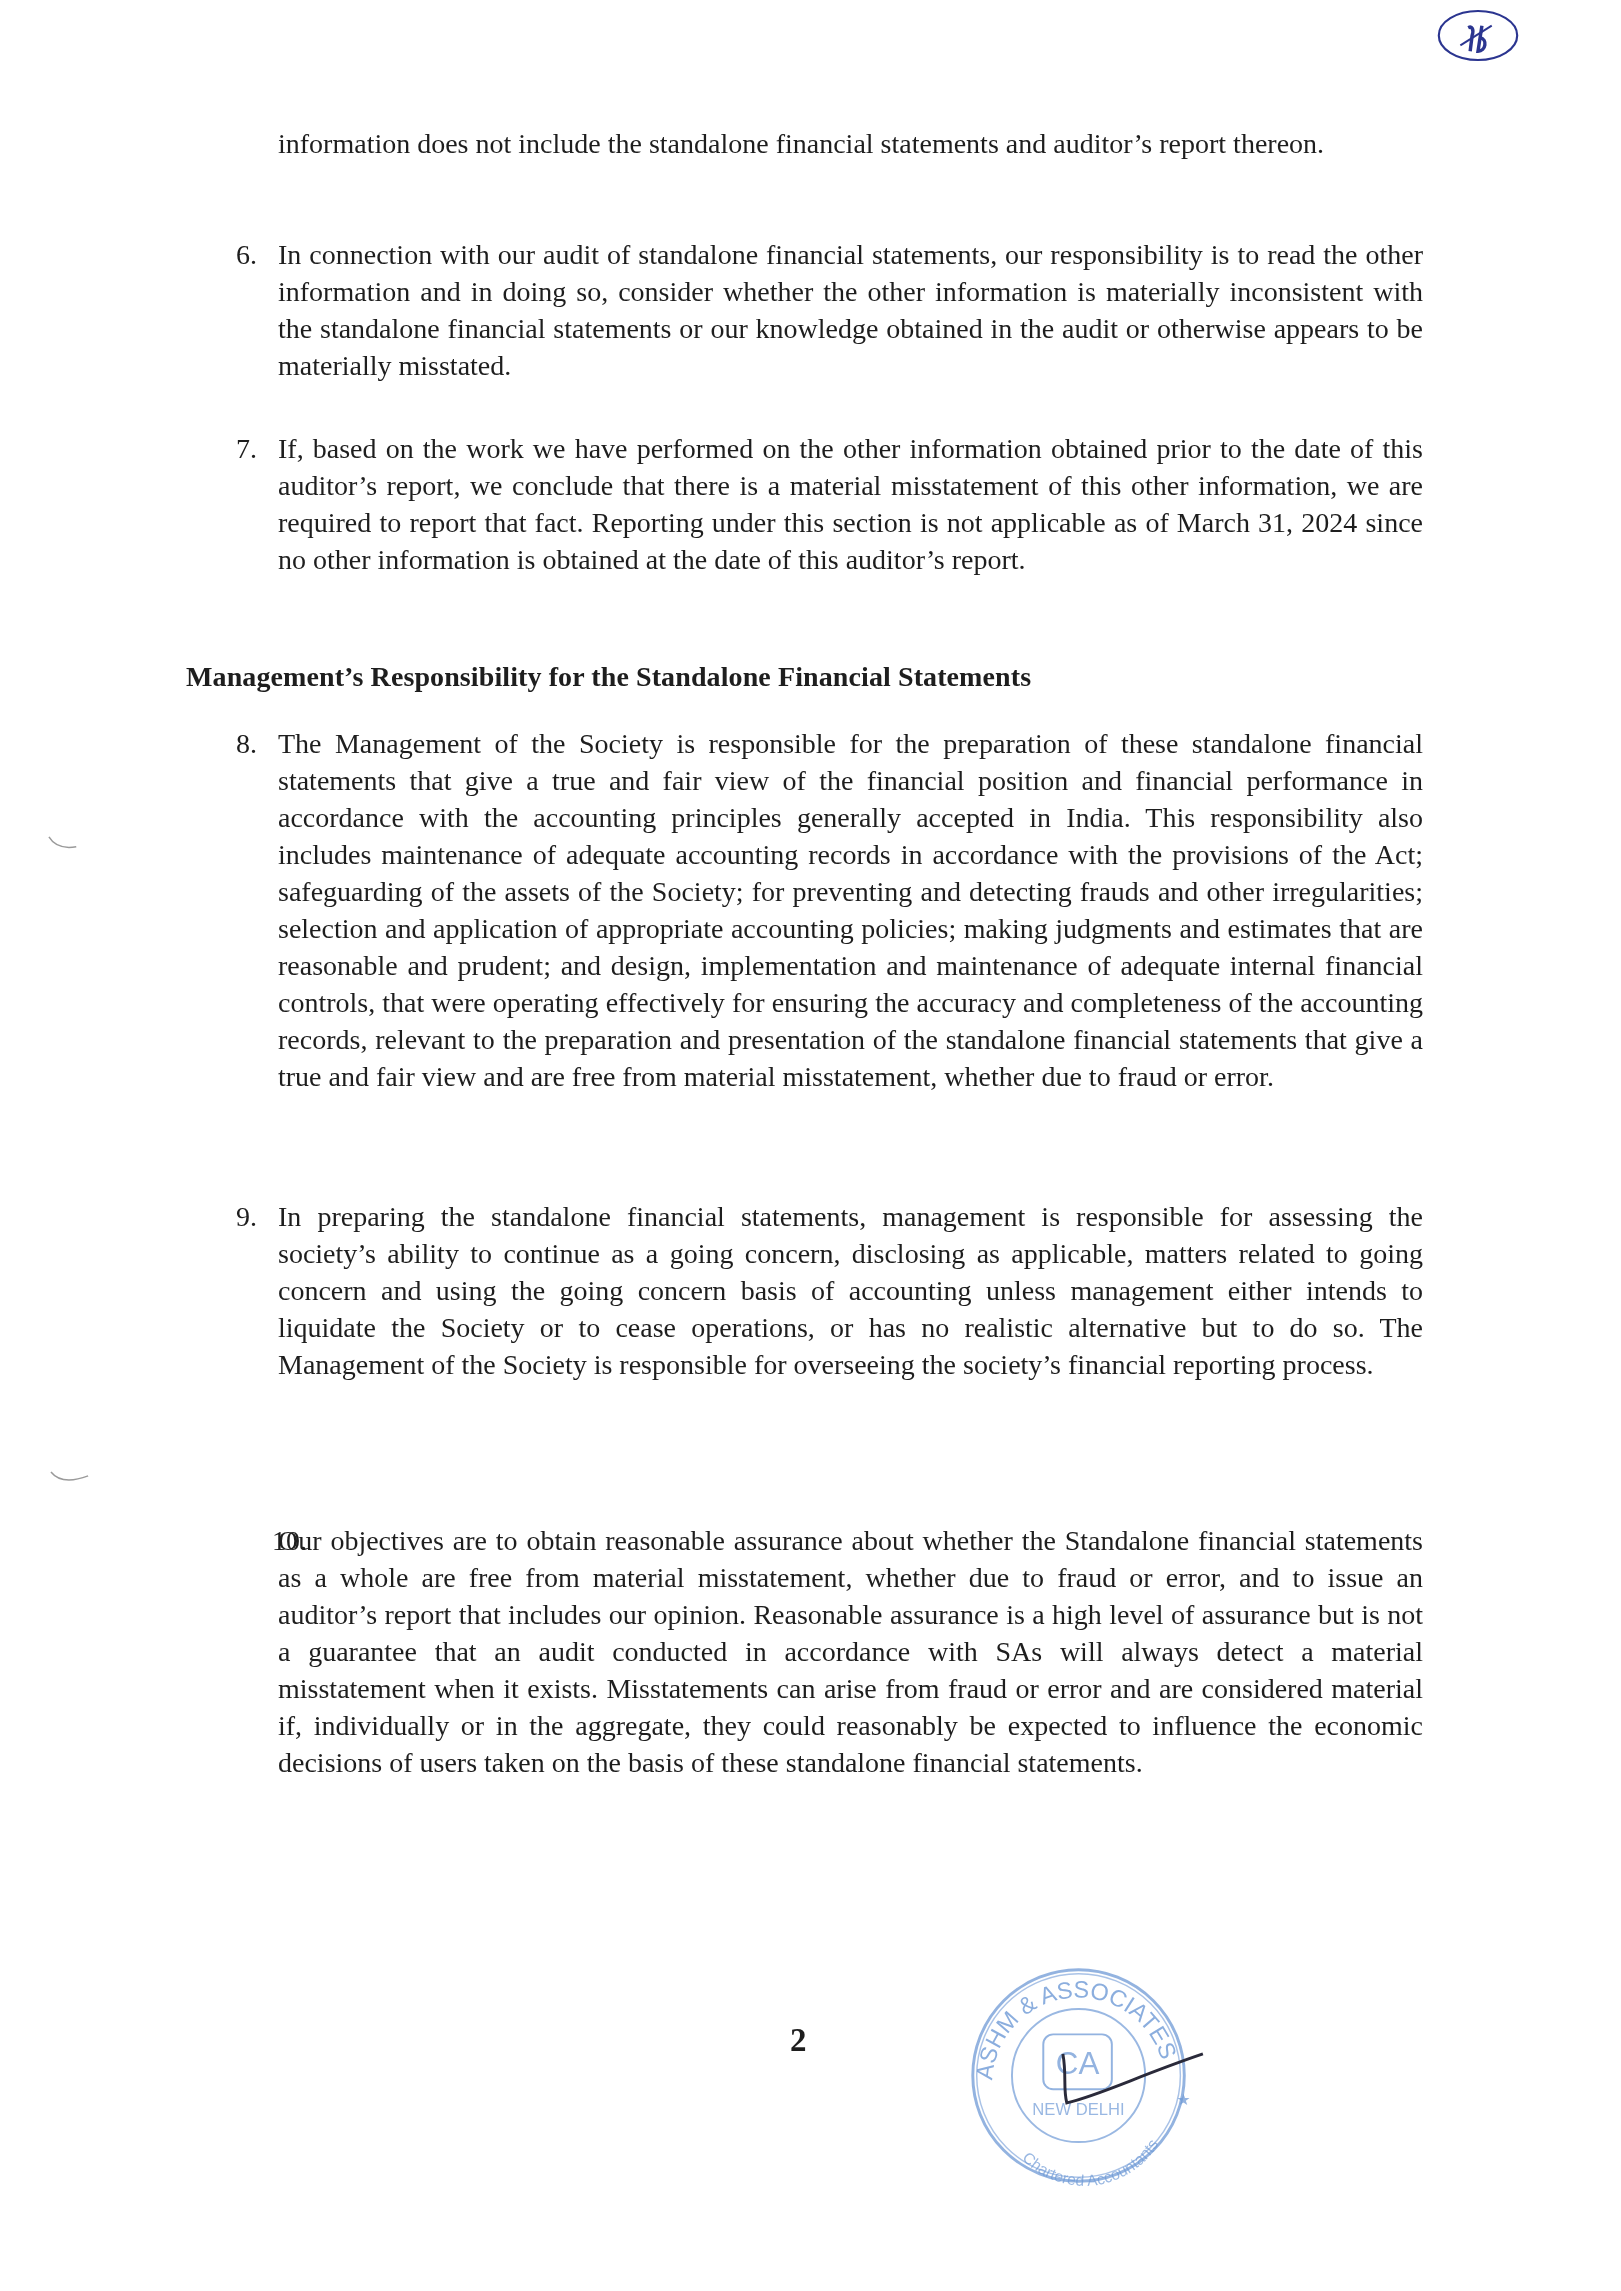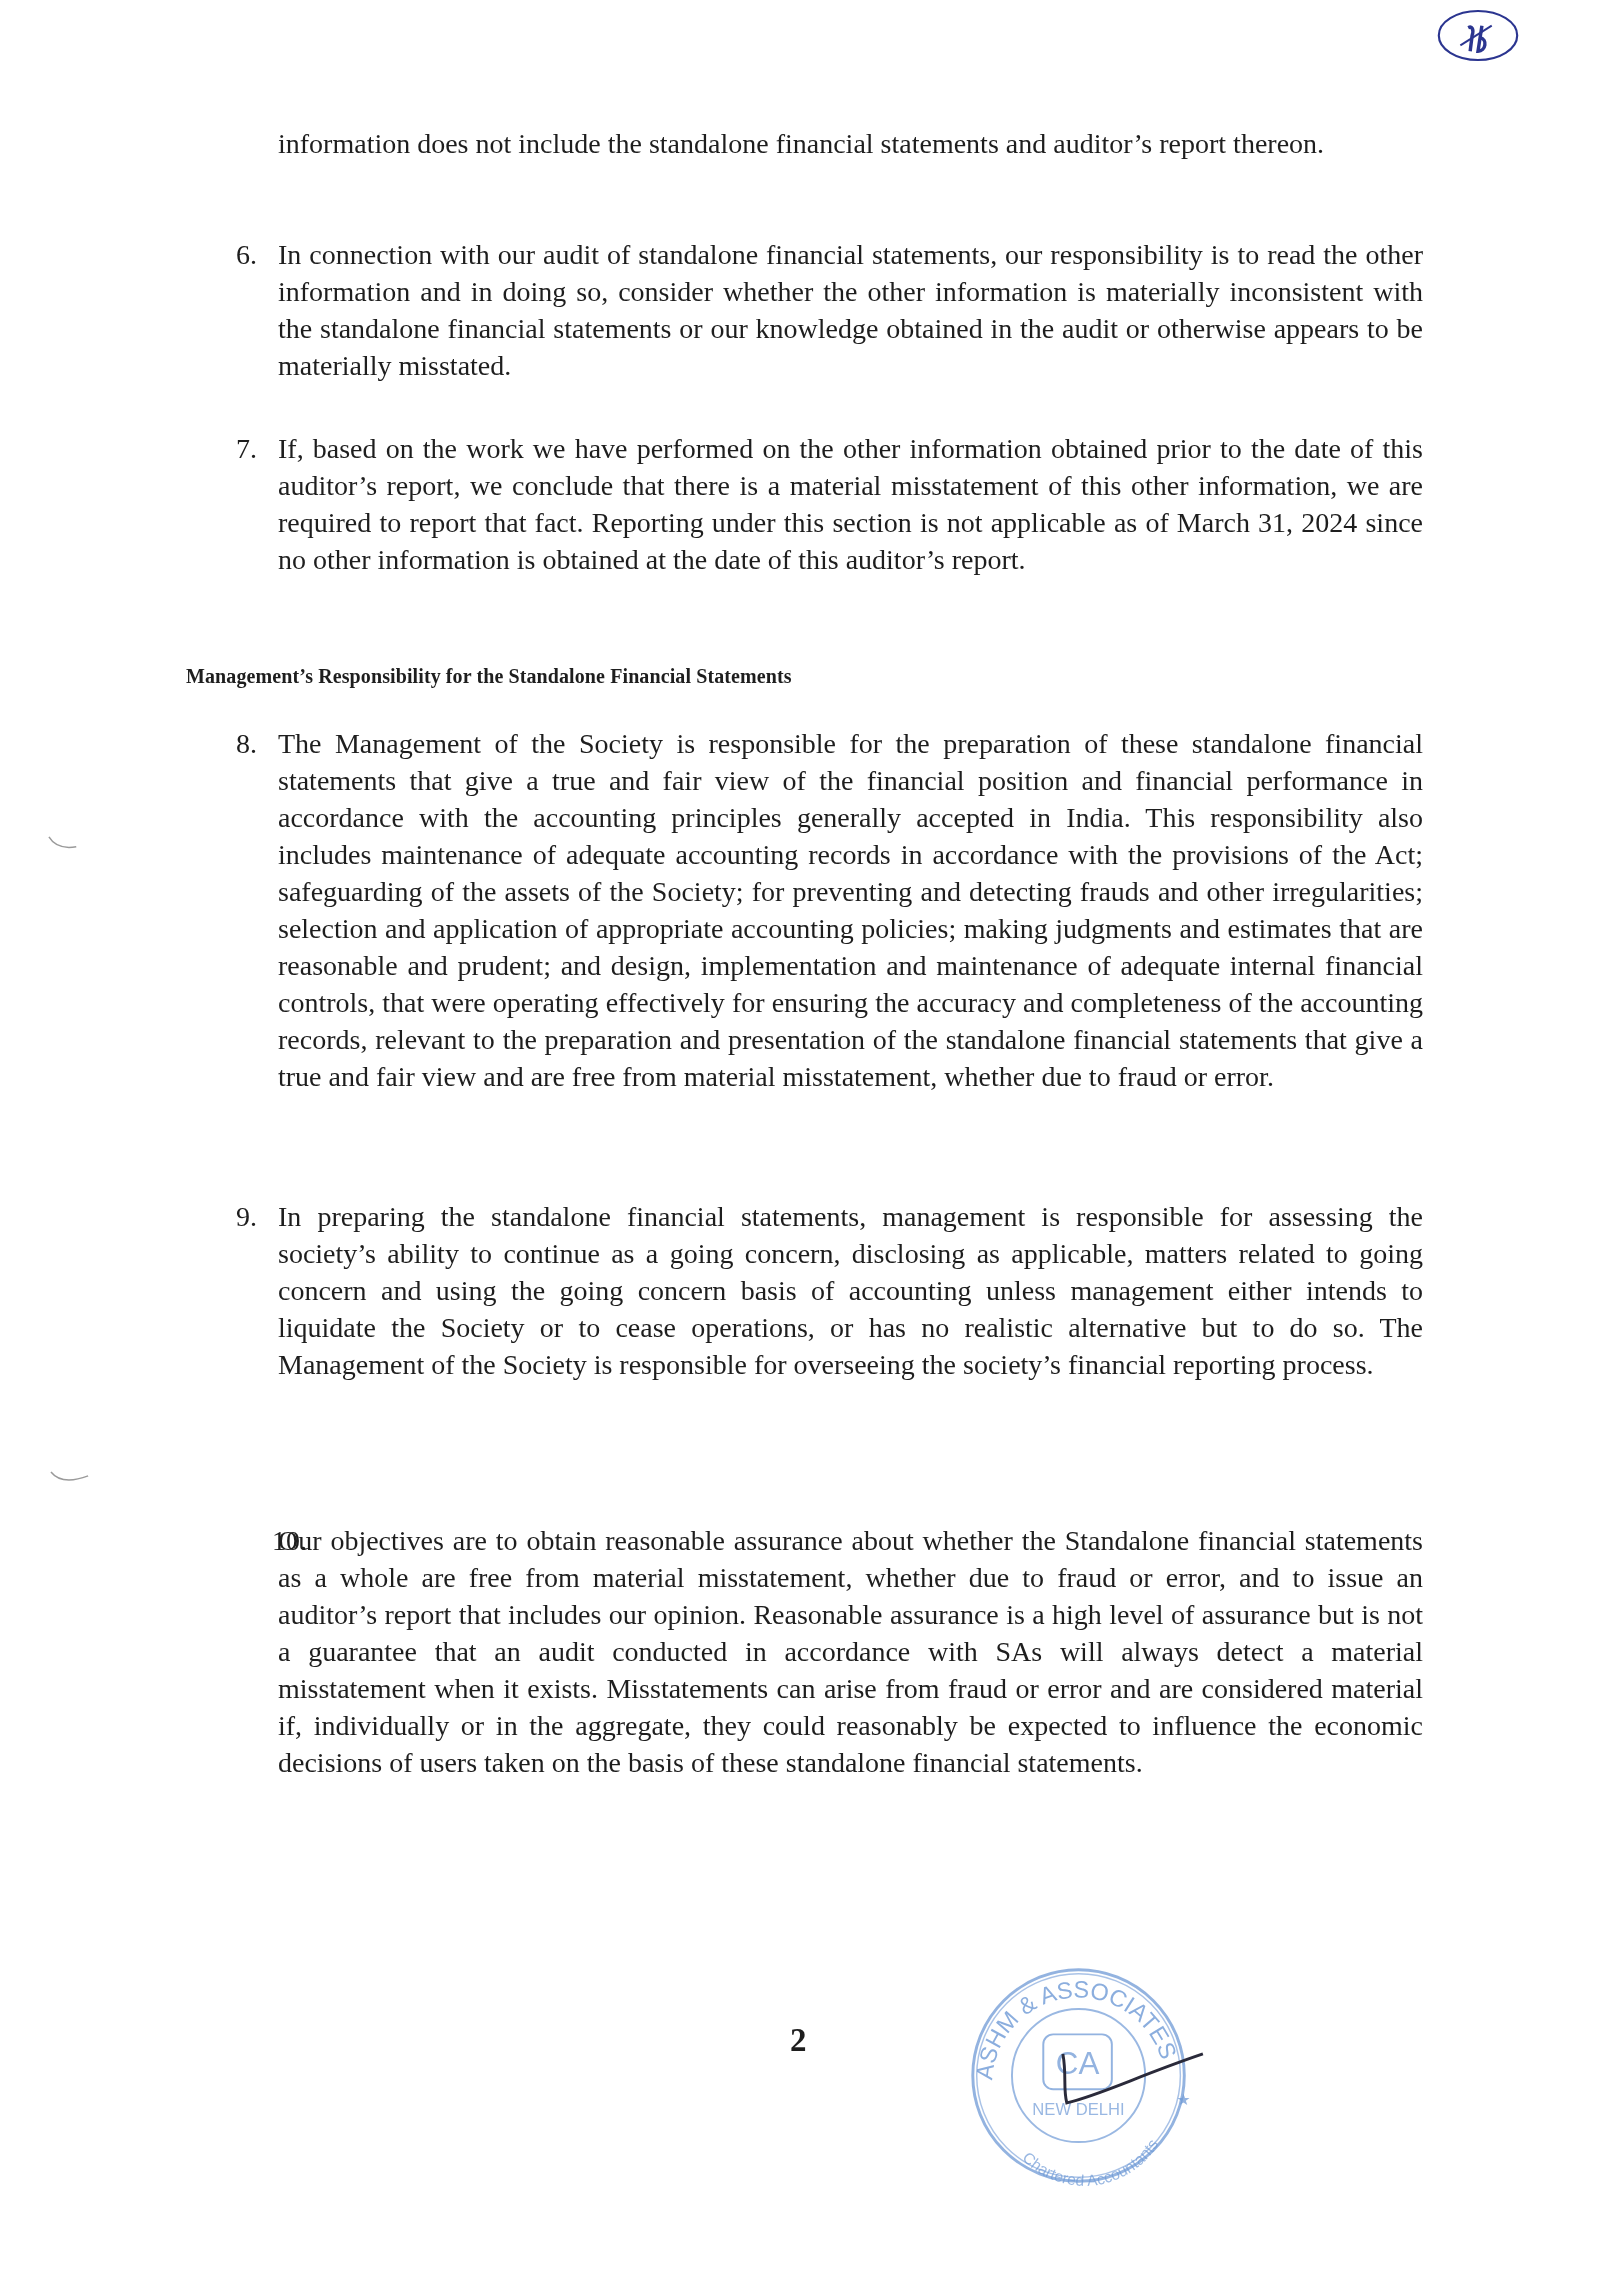--- a/index.html
+++ b/index.html
@@ -35,21 +35,21 @@
       left: -42px;
       top: 0;
     }
     .num.two {
       left: -50px;
       margin-left: 44px;
     }
     .heading {
       position: absolute;
       left: 186px;
-      font-size: 20px;
+      font-size: 28px;
       font-weight: bold;
       letter-spacing: 0.1px;
       line-height: 37px;
     }
     .page-number {
       position: absolute;
       left: 790px;
       top: 2022px;
       font-size: 33px;
       font-weight: bold;

